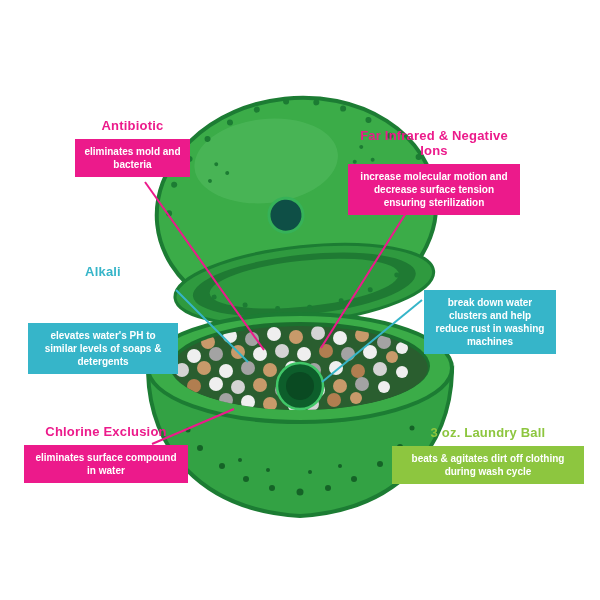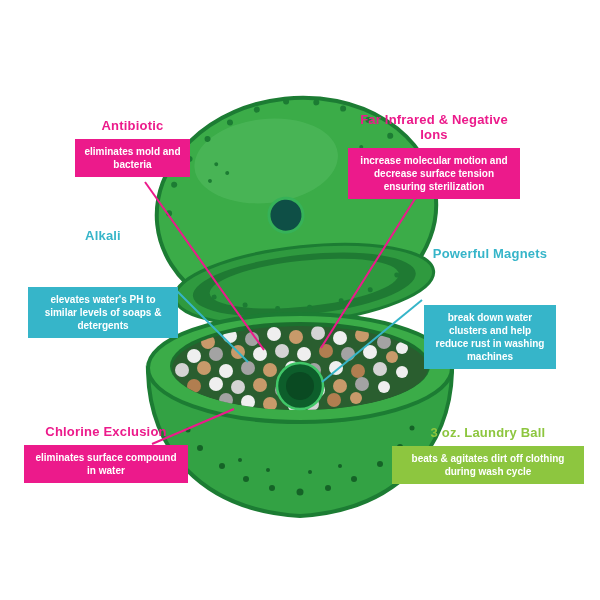--- a/index.html
+++ b/index.html
@@ -12,28 +12,28 @@
   .art{position:absolute;left:0;top:0;width:600px;height:600px;}
   .callout{position:absolute;text-align:center;z-index:2;}
   .callout .title{
     font-size:13px;font-weight:bold;margin-bottom:6px;letter-spacing:.2px;
   }
   .callout .box{
     color:#fff;font-size:10px;font-weight:bold;line-height:1.3;
     padding:6px 8px;
   }
   .t-pink{color:var(--pink,#EC1A8B);}
-  .t-cyan{color:var(--cyan,#36B5C9);}
+  .t-cyan{color:var(--cyan,#36B5C9);margin-top:36px;}
   .t-green{color:var(--green,#8DC63F);}
   .b-pink{background:var(--pink,#EC1A8B);}
   .b-cyan{background:var(--cyan,#36B5C9);margin-top:44px;}
   .b-green{background:var(--green,#8DC63F);}
 
   #c-antibiotic{left:75px;top:118px;width:115px;}
-  #c-far-infrared{left:348px;top:112px;width:172px;}
+  #c-far-infrared{left:348px;top:128px;width:172px;}
   #c-alkali{left:28px;top:228px;width:150px;}
   #c-magnets{left:424px;top:246px;width:132px;}
   #c-chlorine{left:24px;top:424px;width:164px;}
   #c-ball{left:392px;top:425px;width:192px;}
 </style>
 </head>
 <body>
 
 <div class="stage">
 
@@ -180,21 +180,20 @@
     <div class="title t-pink">Far Infrared &amp; Negative Ions</div>
     <div class="box b-pink">increase molecular motion and decrease surface tension ensuring sterilization</div>
   </div>
 
   <div class="callout" id="c-alkali">
     <div class="title t-cyan">Alkali</div>
     <div class="box b-cyan">elevates water's PH to similar levels of soaps &amp; detergents</div>
   </div>
 
   <div class="callout" id="c-magnets">
-    <div class="title t-cyan">Powerful Magnets</div>
     <div class="box b-cyan">break down water clusters and help reduce rust in washing machines</div>
   </div>
 
   <div class="callout" id="c-chlorine">
     <div class="title t-pink">Chlorine Exclusion</div>
     <div class="box b-pink">eliminates surface compound in water</div>
   </div>
 
   <div class="callout" id="c-ball">
     <div class="title t-green">3 oz. Laundry Ball</div>

